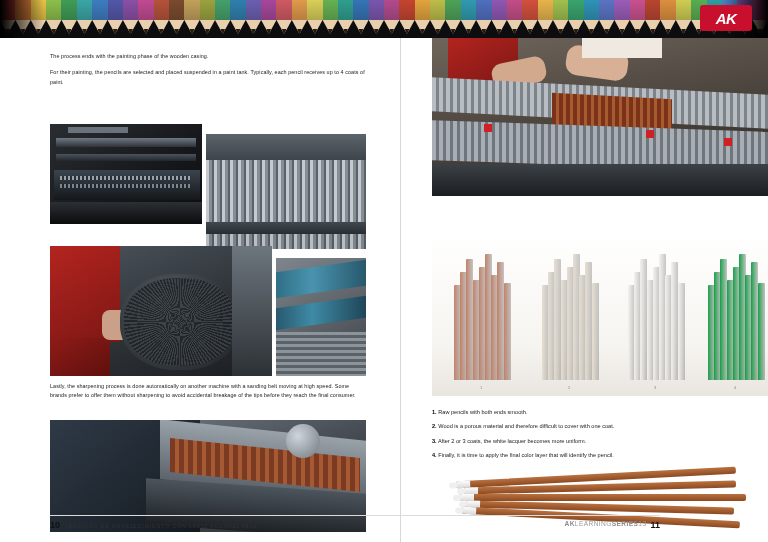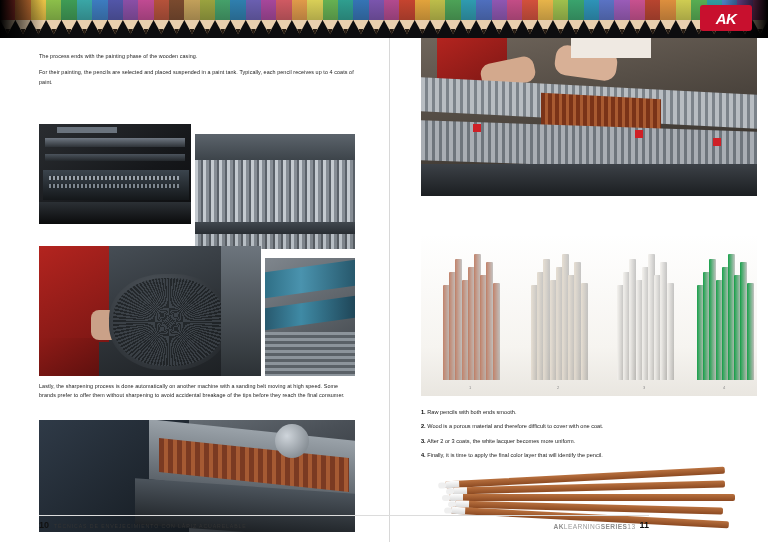--- a/index.html
+++ b/index.html
@@ -75,21 +75,21 @@
     color: #ffffff;
     font-weight: bold;
     font-style: italic;
     font-size: 15px;
     letter-spacing: -0.5px;
   }
 
   
   .spread {
     position: absolute;
-    top: 38px; left: 5px;
+    top: 38px; left: 16px;
     width: 664px; height: 504px;
     background: #ffffff;
   }
   .gutter {
     position: absolute;
     top: 0; left: 384px;
     width: 1px; height: 504px;
     background: #d8d8d8;
   }
 
@@ -160,21 +160,21 @@
   .footer-text {
     font-size: 5.2px;
     letter-spacing: 0.9px;
     color: #333;
     text-transform: uppercase;
   }
   .footer-right {
     position: absolute;
     bottom: 12px; right: 20px;
     display: flex;
-    align-items: flex-end;
+    align-items: flex-start;
     gap: 4px;
   }
   .brandline {
     font-size: 6.6px;
     letter-spacing: 0.4px;
     color: #9a9a9a;
   }
   .brandline .b { font-weight: bold; color: #8d8d8d; }
   .rule-left {
     position: absolute;

